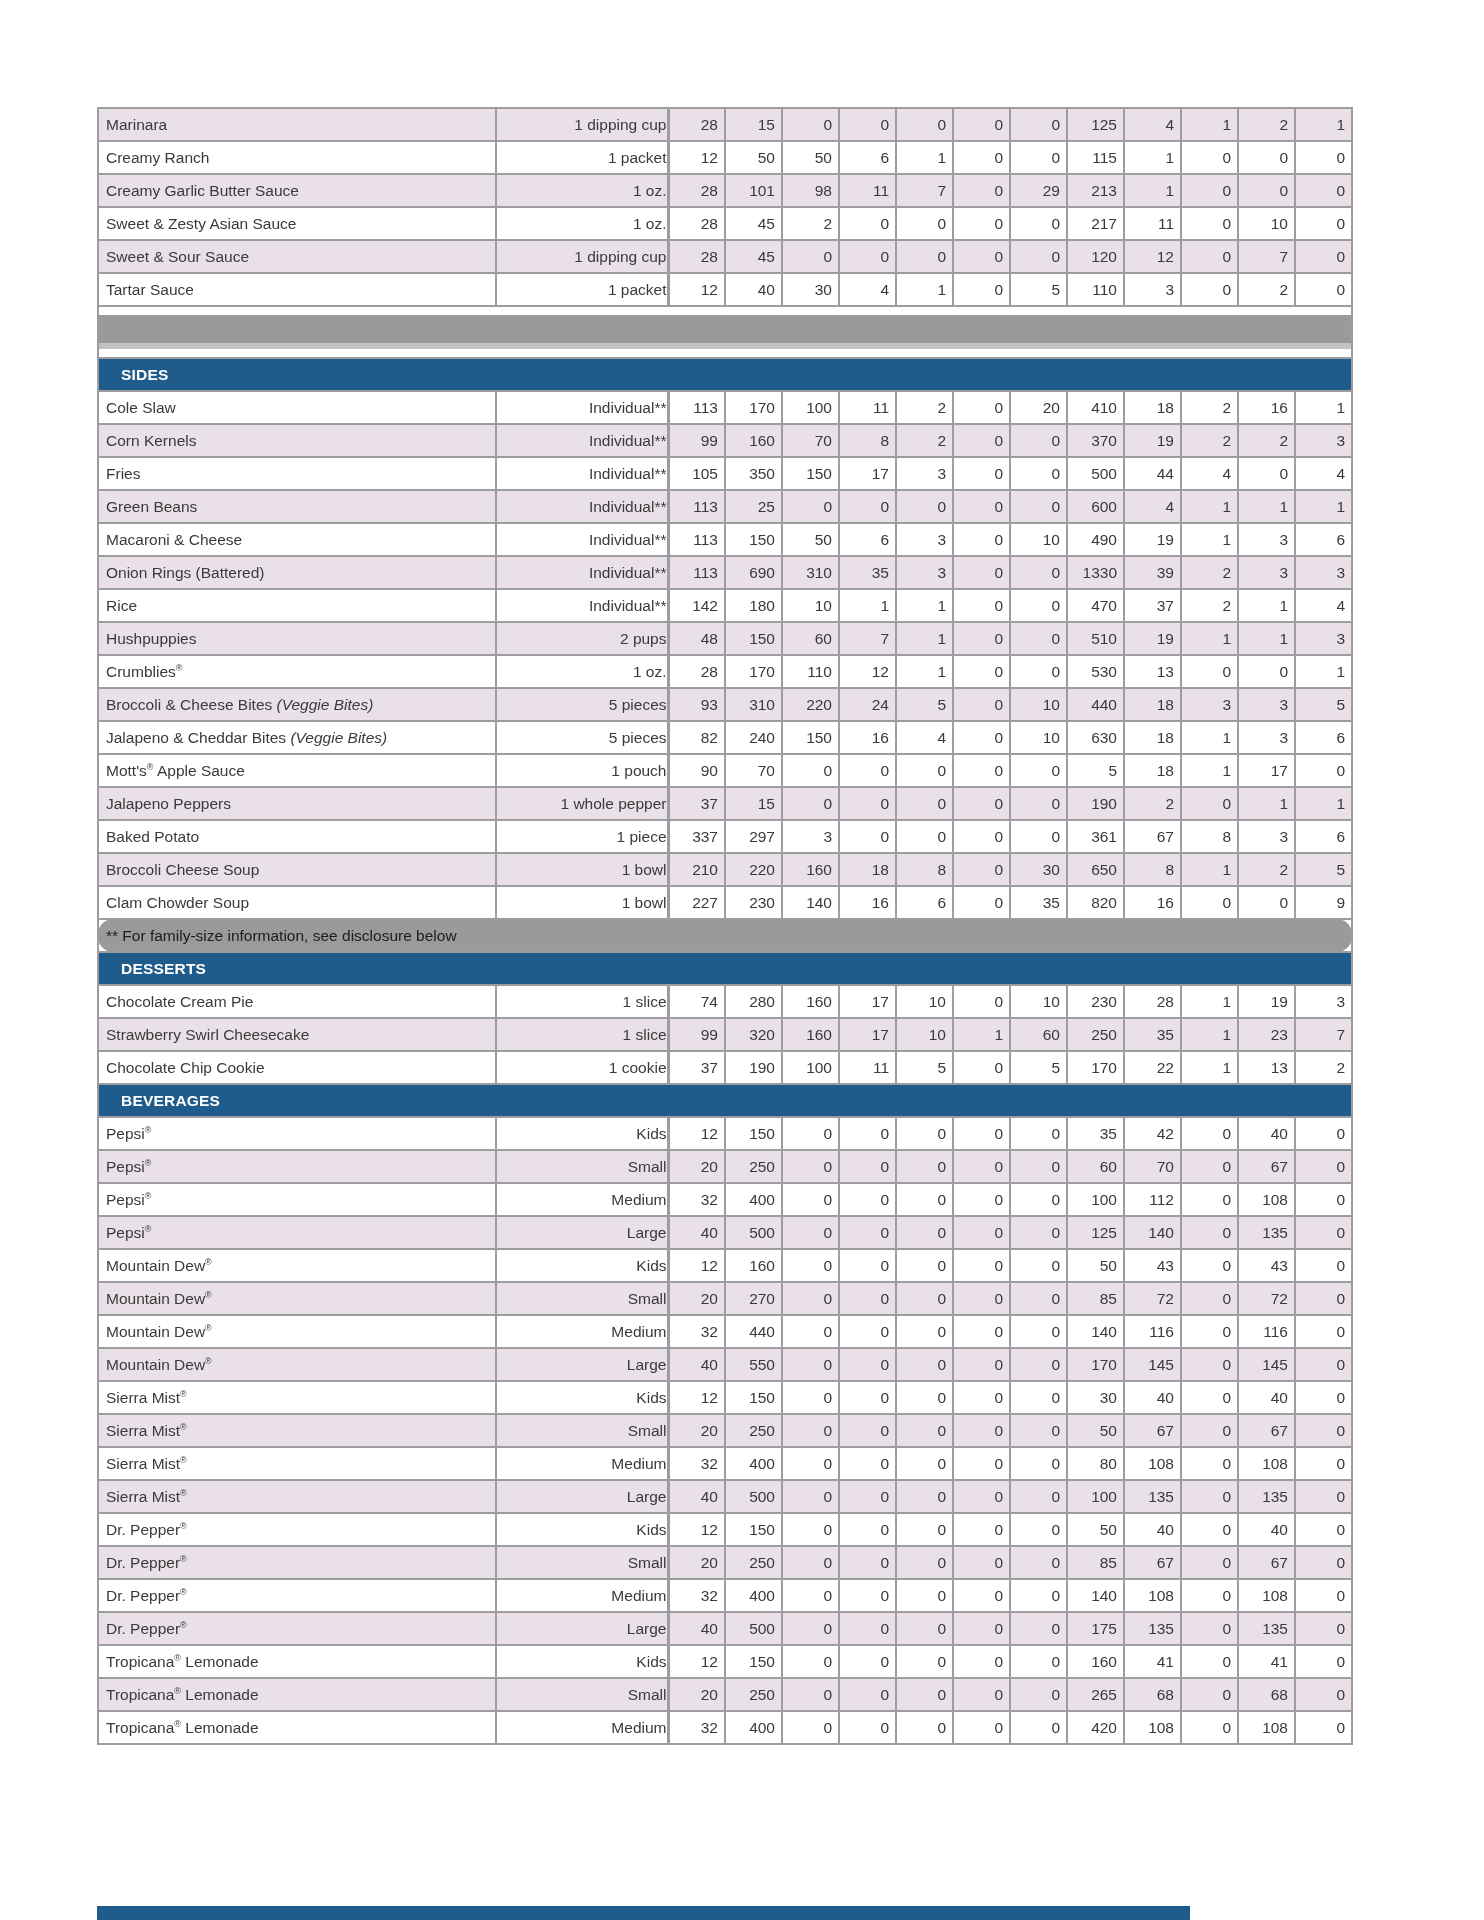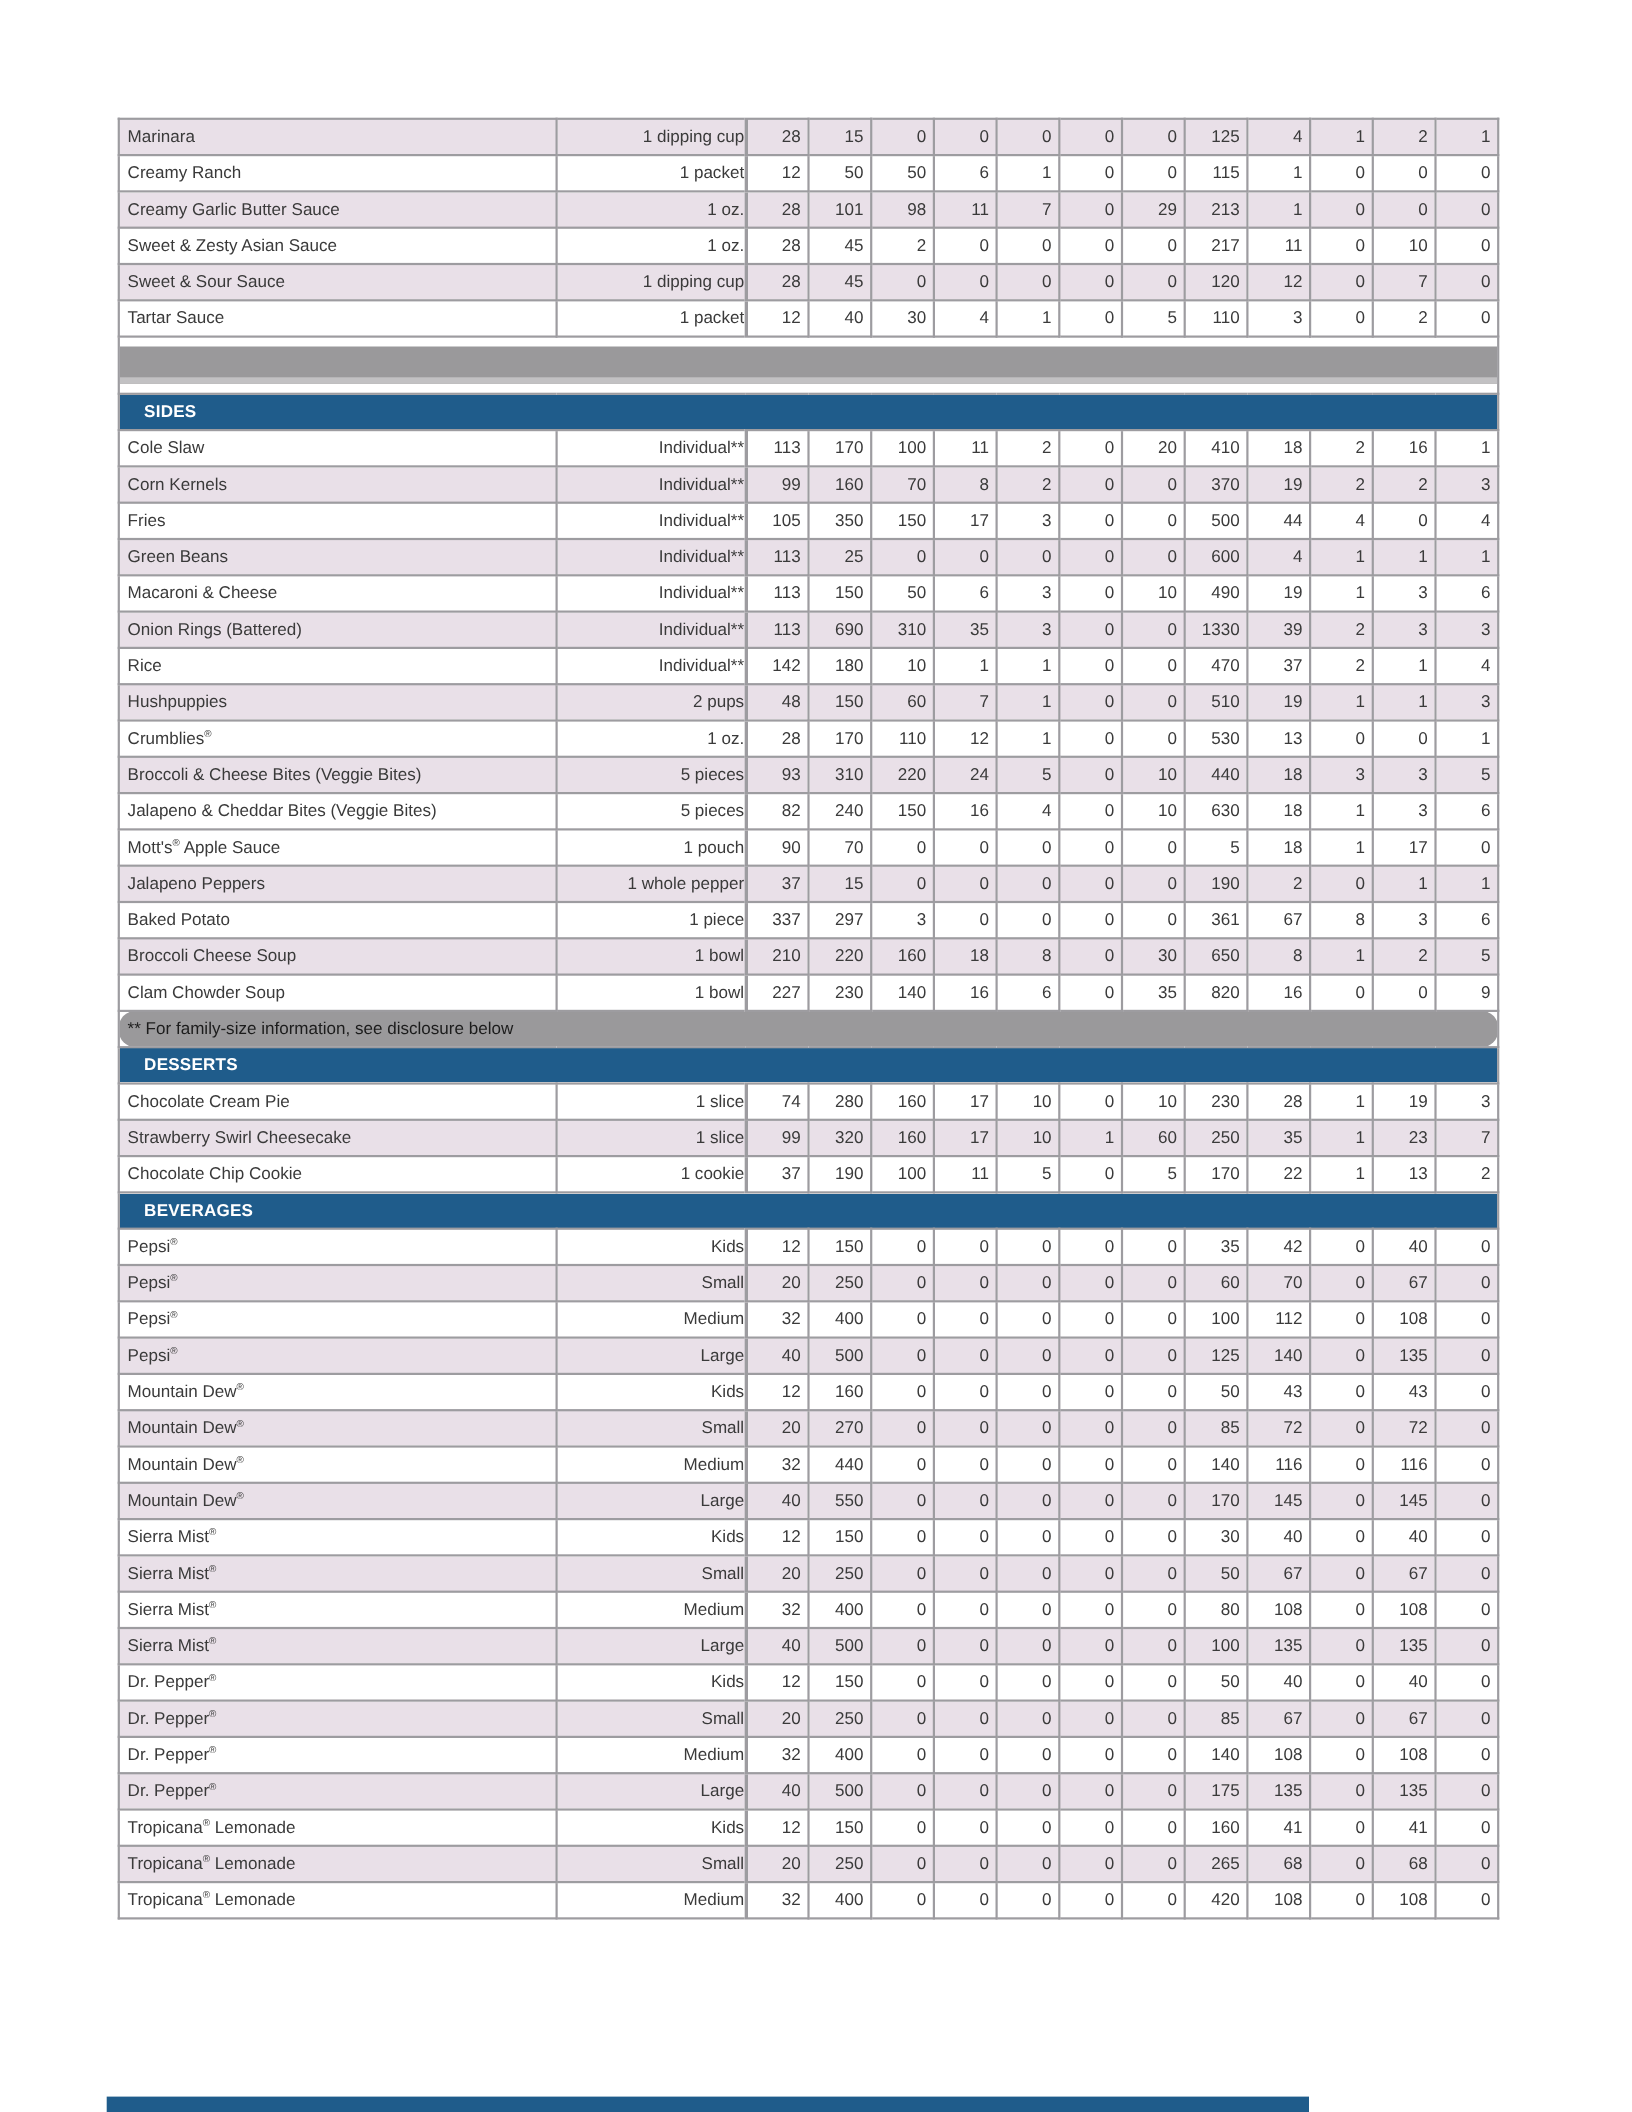--- a/index.html
+++ b/index.html
@@ -9,21 +9,21 @@
     --grid-line:#9D9CA0;
     --text-color:#3A3A3A;
   }
   html,body{margin:0;padding:0;}
   body{
     width:1484px;height:1920px;position:relative;background:#ffffff;
     font-family:"Liberation Sans",sans-serif;color:var(--text-color);
     overflow:hidden;
   }
   table.nutrition{
-    position:absolute;left:107px;top:107px;width:1138px;
+    position:absolute;left:97px;top:107px;width:1138px;
     border-collapse:collapse;table-layout:fixed;
     font-size:15.5px;
   }
   col.col-item{width:398px;}
   col.col-serving{width:172px;}
   col.col-num{width:57px;}
   td{
     border:2px solid var(--grid-line);
     height:33px;box-sizing:border-box;
     padding:0;vertical-align:middle;background:#fff;
@@ -33,21 +33,21 @@
   td.serving{padding-left:7px;text-align:right;border-right-width:3px;}
   td.num{padding-right:6px;text-align:right;}
   tr.pink td{background:var(--row-stripe);}
   tr.section-row td{
     background:var(--section-header-bg);color:#ffffff;font-weight:bold;
     padding-left:22px;font-size:15.5px;letter-spacing:0.2px;
   }
   tr.spacer-row td{background:#ffffff;border-top:2px solid var(--grid-line);padding:8px 0;}
   tr.spacer-row .band{height:28px;background:var(--spacer-gray);border-bottom:6px solid #C2C1C3;box-sizing:content-box;}
   tr.note-row td{background:var(--spacer-gray);color:#1C1C1C;padding-left:7px;border-radius:15px;}
-  td .ital{margin-top:27px;}
+  td .ital{font-style:italic;margin-top:27px;}
   td sup{font-size:9px;line-height:0;}
   .bottom-bar{
     position:absolute;left:97px;top:1906px;width:1093px;height:14px;
     background:var(--section-header-bg);
   }
 </style>
 </head>
 <body>
 
 <table class="nutrition">

